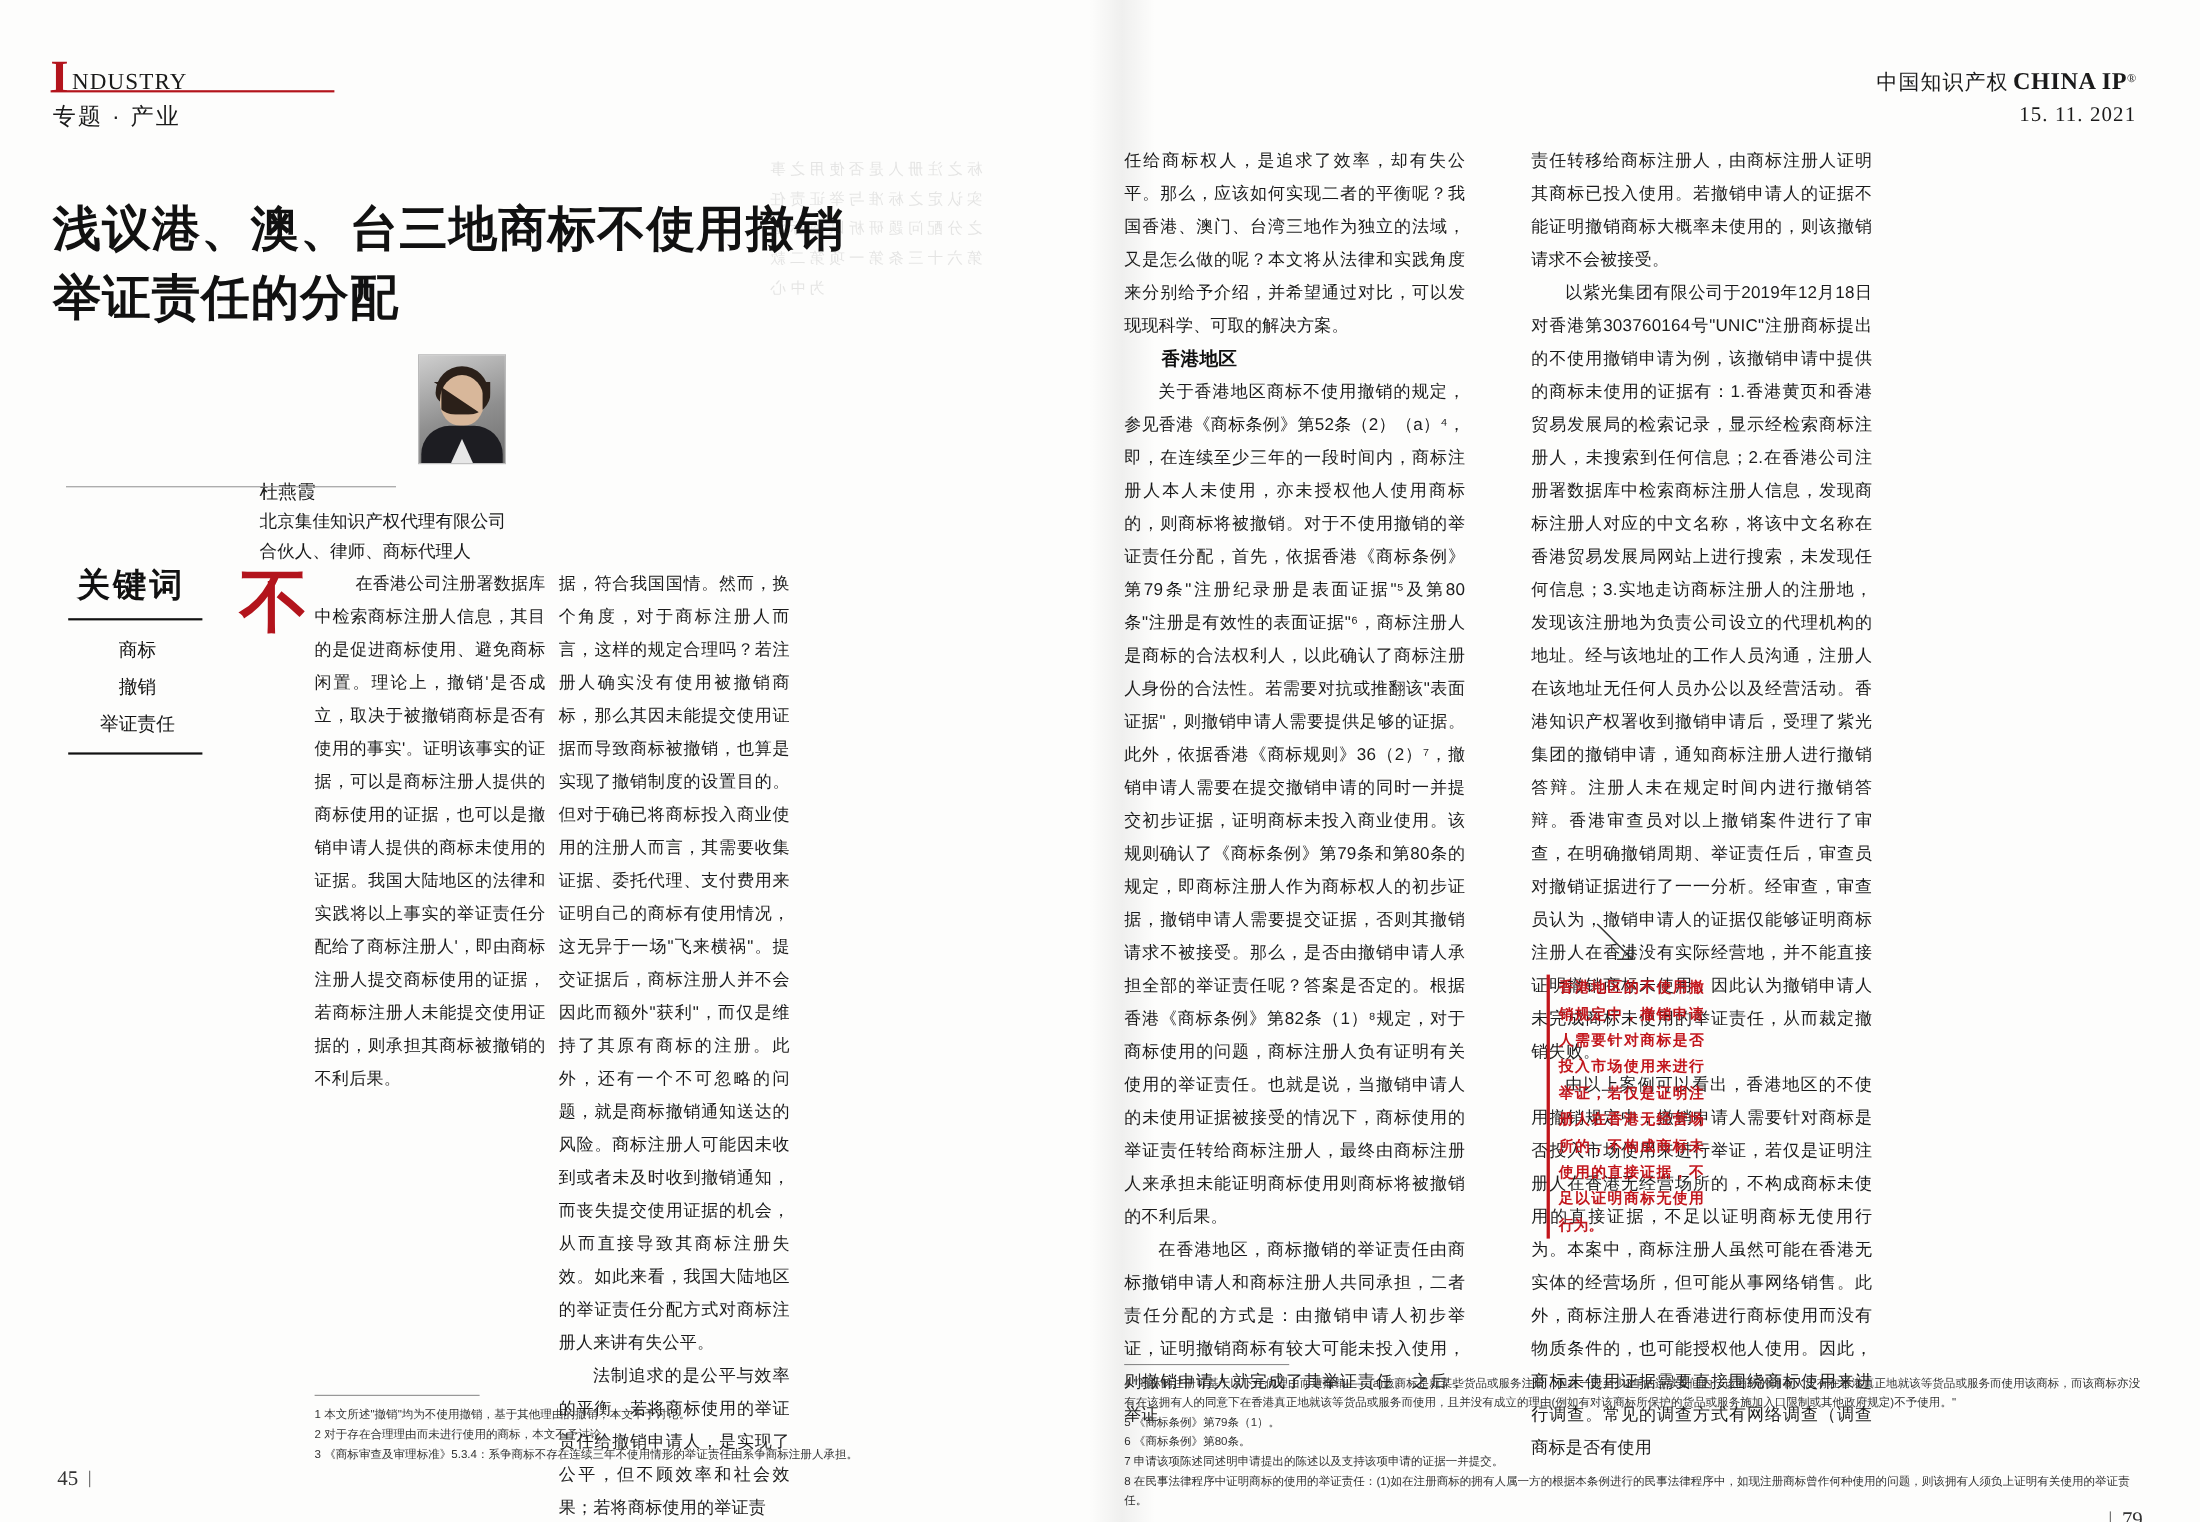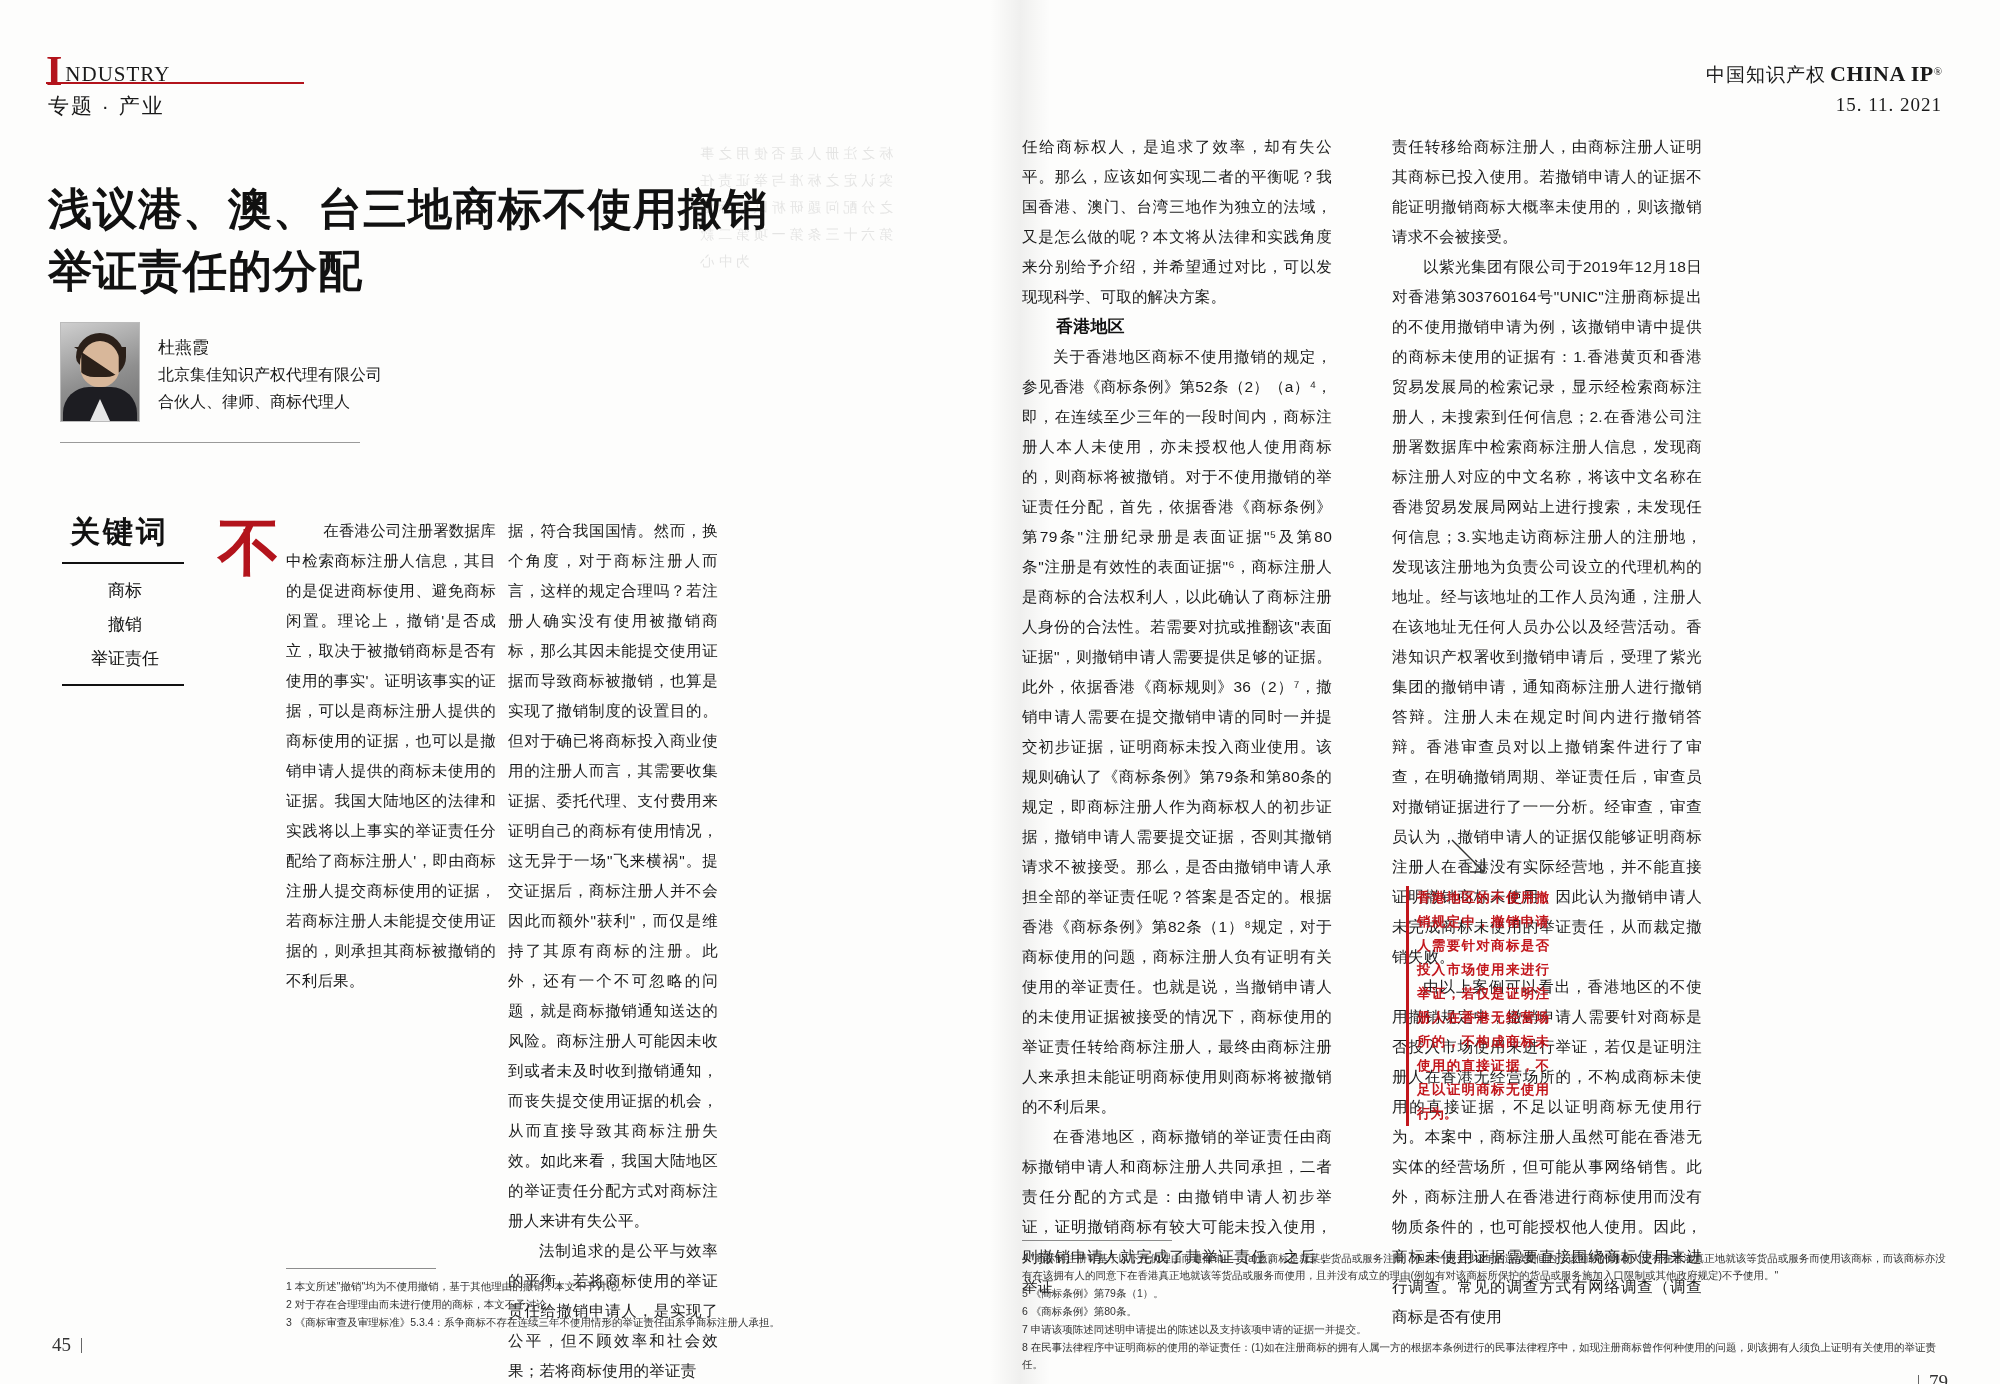--- a/index.html
+++ b/index.html
@@ -70,21 +70,21 @@
   .title{
     position:absolute;left:48px;top:178px;width:840px;
     font-family:"Liberation Sans", sans-serif;
     font-weight:700;
     font-size:44px;line-height:62px;
     letter-spacing:1px;
     color:#111;
   }
   .author-block{
     position:absolute;left:60px;top:322px;width:400px;
-    display:flex;align-items:flex-start;
+    display:flex;align-items:flex-end;flex-direction:column;
   }
   .author-photo{
     width:78px;height:98px;
     background:linear-gradient(160deg,#cfcfcf,#8f8f8f 55%,#6f6f6f);
     position:relative;overflow:hidden;flex:0 0 auto;
     border:1px solid #bbb;
   }
   .author-photo .head{
     position:absolute;left:50%;top:18px;transform:translateX(-50%);
     width:40px;height:46px;border-radius:50% 50% 46% 46%;

